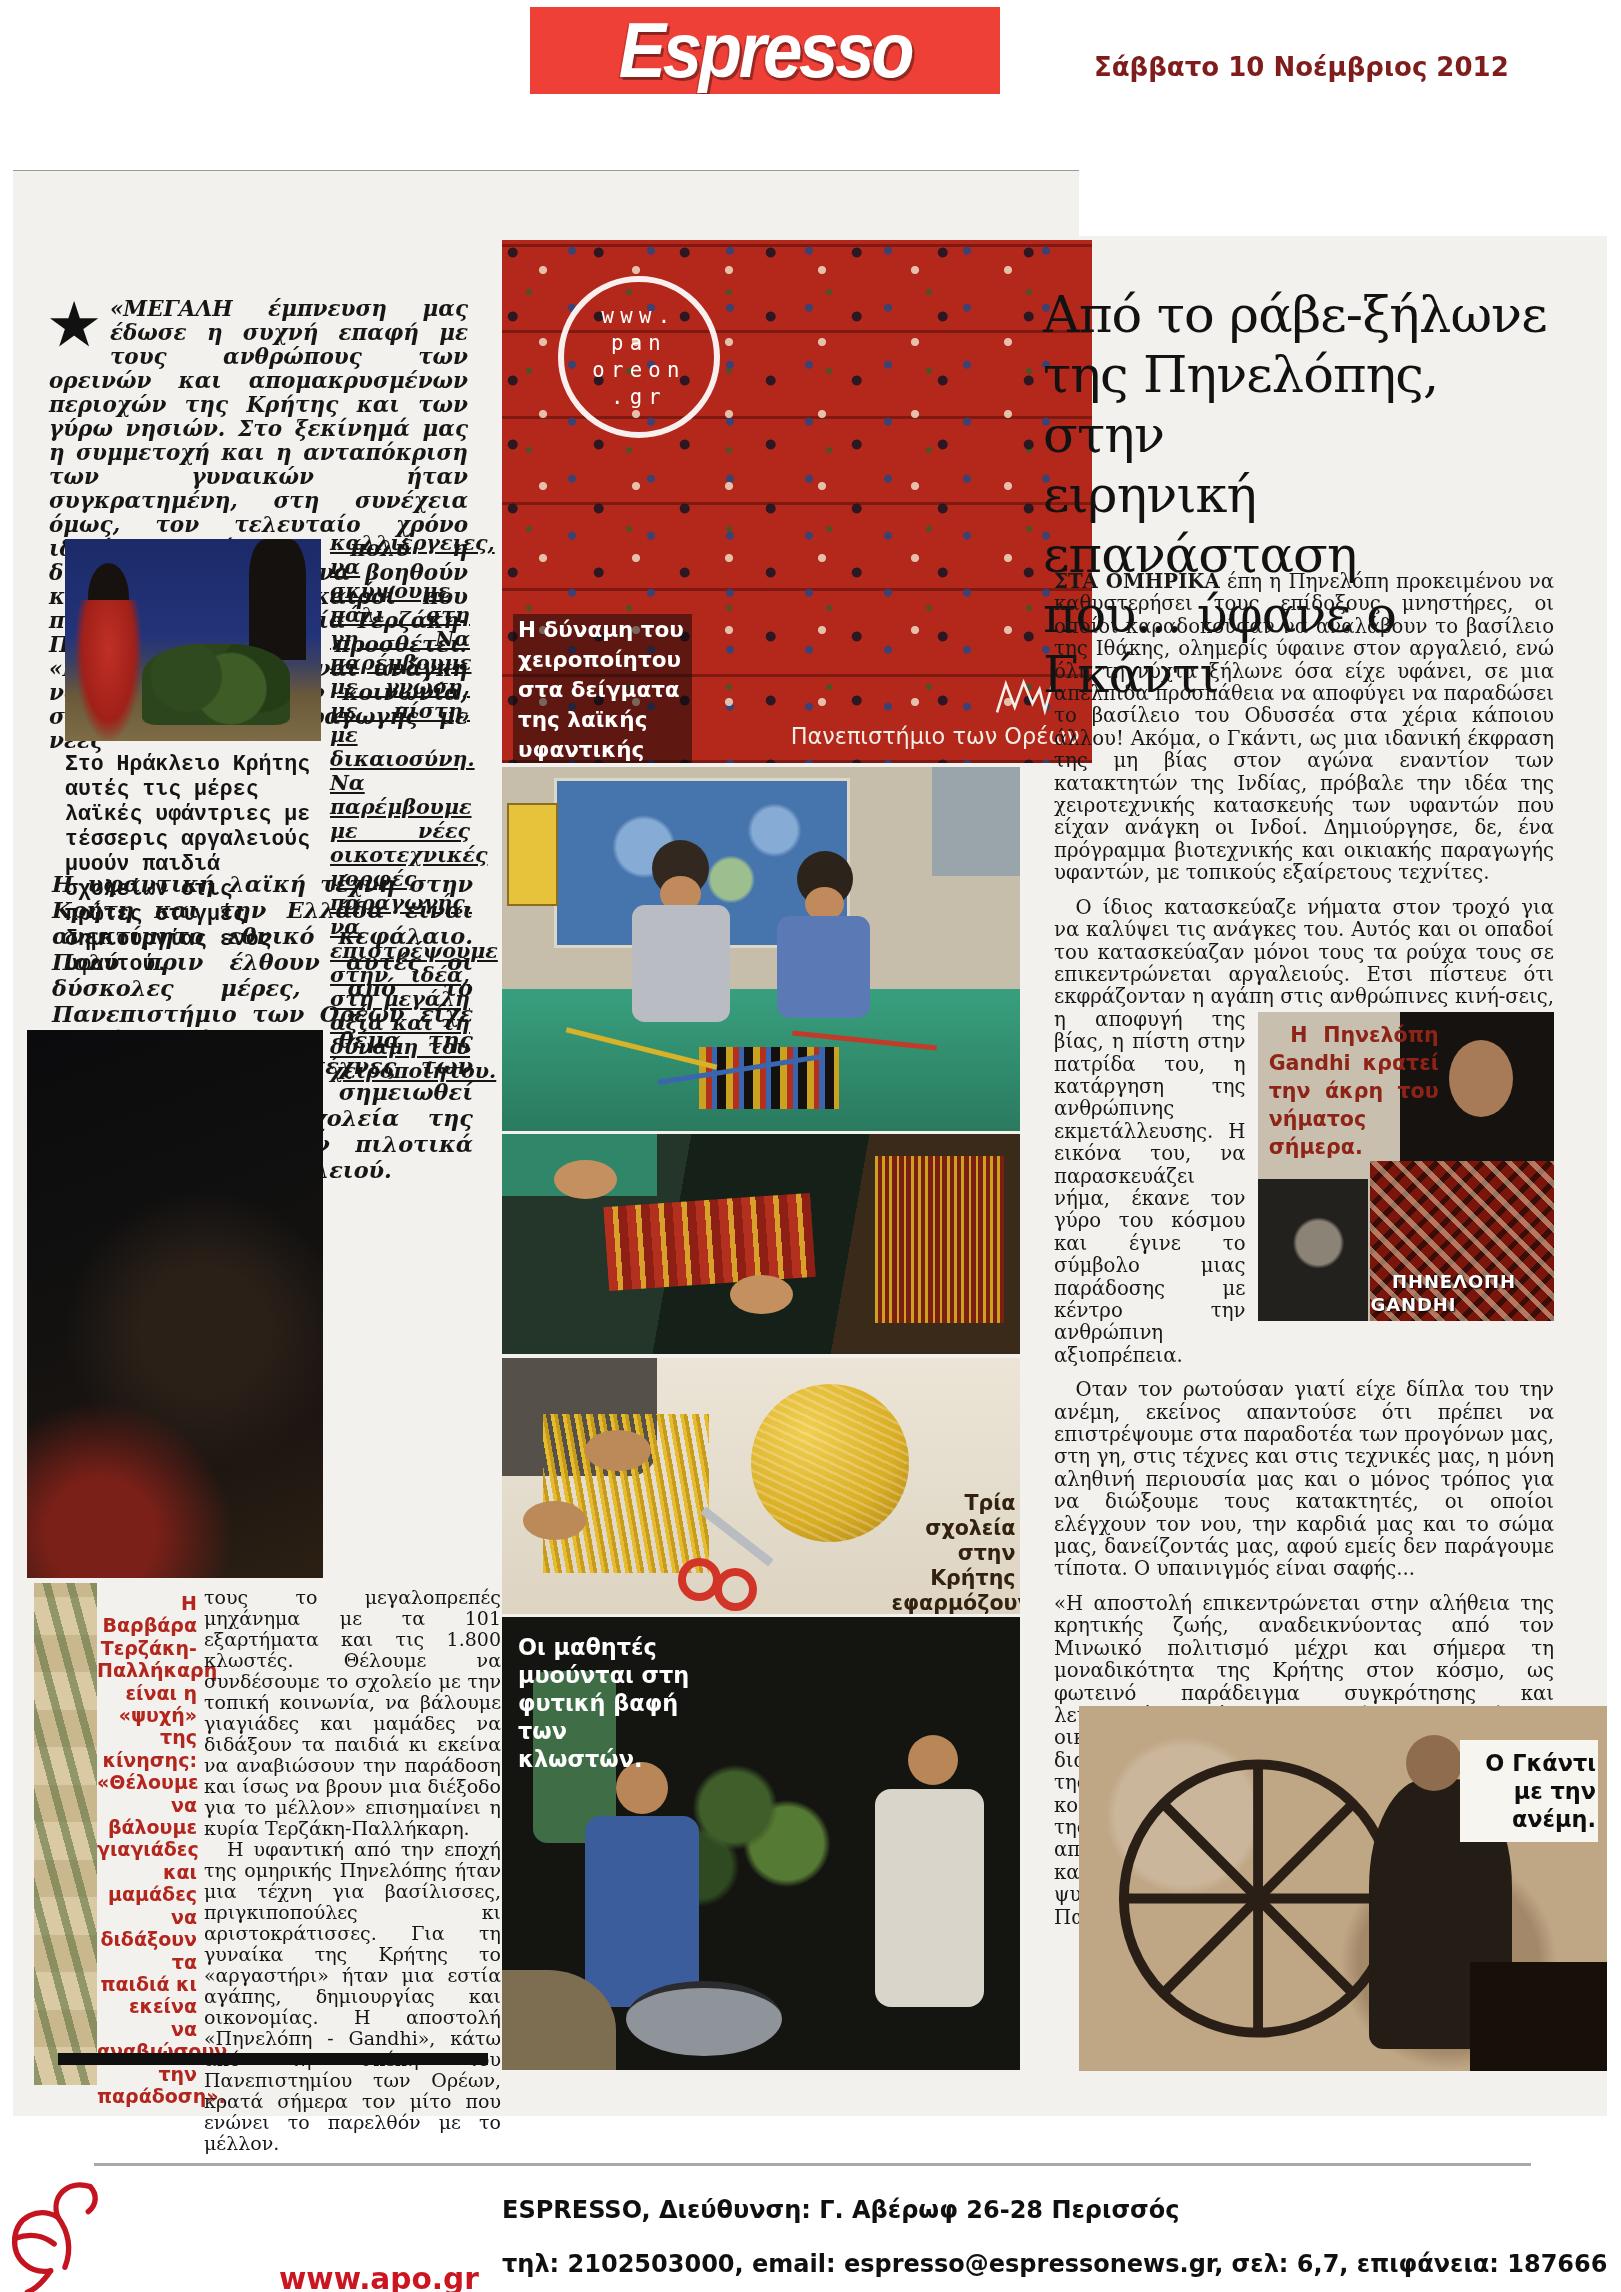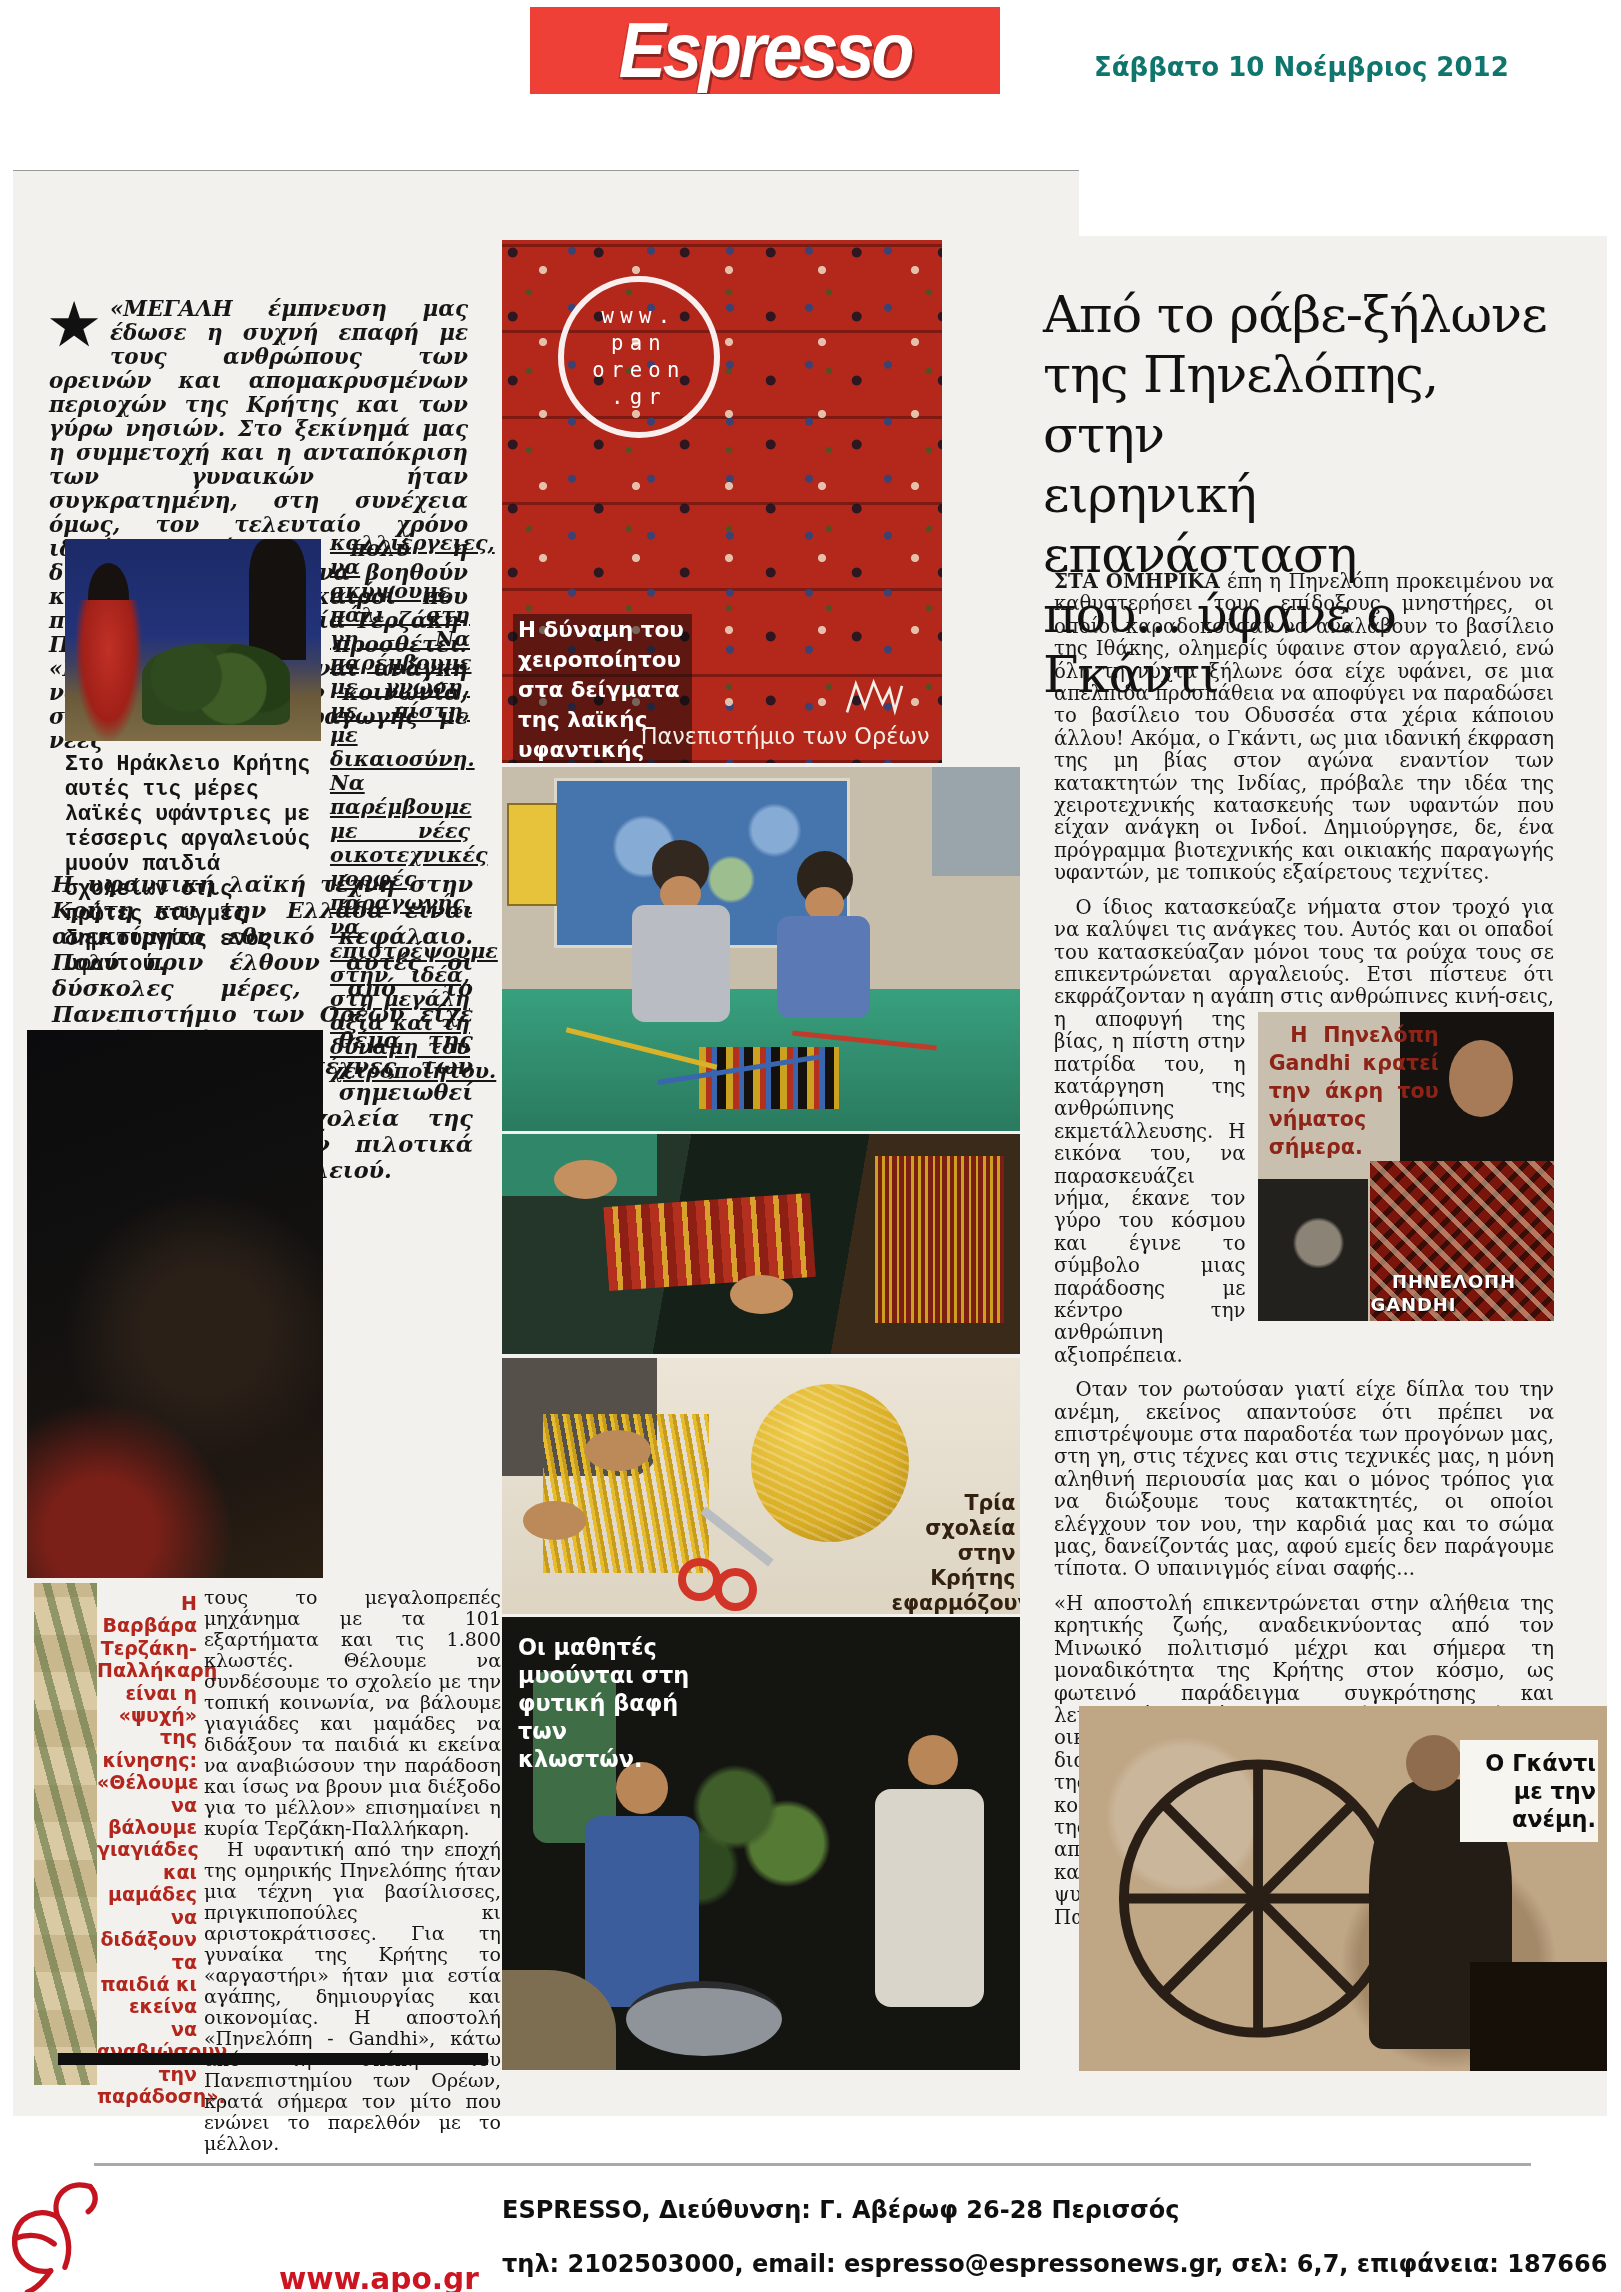--- a/index.html
+++ b/index.html
@@ -5,21 +5,21 @@
   html,body{margin:0;padding:0;background:#fff;}
   #page{position:relative;width:1621px;height:2293px;background:#fff;overflow:hidden;
         font-family:"DejaVu Serif",serif;color:#161616;}
   .abs{position:absolute;}
   
   #logo-box{left:530px;top:7.2px;width:470px;height:87px;background:#ee4036;
             display:flex;align-items:center;justify-content:center;overflow:hidden;}
   #logo-box .logo-txt{font-family:"Liberation Sans",sans-serif;font-weight:bold;font-style:italic;
             font-size:77px;color:#fff;letter-spacing:-3.6px;transform:scaleX(.92);
             text-shadow:2.7px 2.7px 0 rgba(80,20,20,.55),-1.8px 1.8px 0 rgba(80,20,20,.25);}
-  #date{left:1094px;top:52px;font-family:"DejaVu Sans",sans-serif;font-weight:bold;font-size:26px;color:#0f766e;}
+  #date{left:1094px;top:52px;font-family:"DejaVu Sans",sans-serif;font-weight:bold;font-size:26px;color:#7f1d1d;}
   
   #scan{left:13.4px;top:170px;width:1594px;height:1945px;background:#f2f1ed;border-top:1.8px solid #9a9a9a;}
   #notch{left:1079px;top:170px;width:528px;height:66px;background:#fff;}
   
   .serif-bi{font-weight:bold;font-style:italic;}
   #intro{left:49px;top:297px;width:419px;font-size:21.5px;line-height:24px;text-align:justify;}
   #intro .star{float:left;font-style:normal;font-size:56px;line-height:50px;margin:1.8px 10.7px 0 0;color:#111;}
   #intro-side{left:330px;top:531px;width:140px;font-size:20.6px;line-height:24px;text-align:justify;text-decoration:underline;}
   #cap-weavers{left:65px;top:752px;width:258px;font-family:Liberation Mono, monospace;font-weight:bold;
                font-size:21.5px;line-height:25px;color:#141414;}
@@ -40,21 +40,21 @@
   #ph-weavers .greens{left:30%;top:52%;width:58%;height:40%;border-radius:40% 40% 10% 10%;
       background:radial-gradient(circle at 30% 40%,#2f4a1e 0 30%,rgba(0,0,0,0) 32%),radial-gradient(circle at 60% 55%,#3d5c26 0 35%,rgba(0,0,0,0) 37%),radial-gradient(circle at 80% 35%,#243d16 0 30%,rgba(0,0,0,0) 32%),#2c451c;}
   #ph-weavers .woman{right:6%;top:0;width:22%;height:60%;background:#14110e;border-radius:30% 30% 0 0;}
   #ph-dark{left:27px;top:1030px;width:296px;height:548px;
       background:radial-gradient(circle at 25% 92%,#7a2018 0 10%,rgba(0,0,0,0) 24%),
                  radial-gradient(circle at 60% 55%,#2b2018 0 18%,rgba(0,0,0,0) 40%),
                  linear-gradient(160deg,#0b0b0d 0%,#121110 45%,#1c1511 75%,#2c2014 100%);}
   #strip-tap{left:34px;top:1583px;width:63px;height:502px;
       background:repeating-linear-gradient(75deg,rgba(86,108,58,.55) 0 8px,rgba(0,0,0,0) 8px 23px),
                  repeating-linear-gradient(0deg,#d9caa3 0 38px,#c9b88e 38px 75px);}
-  #ph-tap{left:502px;top:240px;width:440px;height:523px;background-color:#b3281b;
+  #ph-tap{left:502px;top:240px;width:590px;height:523px;background-color:#b3281b;
       background-image:
         radial-gradient(circle 5.4px at 10.7px 12.5px,rgba(20,20,35,.85) 0 4.5px,rgba(0,0,0,0) 5.4px),
         radial-gradient(circle 4.5px at 41px 30px,rgba(242,230,206,.8) 0 3.6px,rgba(0,0,0,0) 4.5px),
         radial-gradient(circle 4.5px at 70px 10.7px,rgba(40,70,130,.85) 0 3.6px,rgba(0,0,0,0) 4.5px),
         radial-gradient(circle 3.6px at 27px 52px,rgba(60,90,40,.8) 0 2.7px,rgba(0,0,0,0) 3.6px),
         repeating-linear-gradient(0deg,rgba(60,8,4,.45) 0 2.7px,rgba(0,0,0,0) 2.7px 86px);
       background-size:86px 64px,93px 72px,79px 57px,100px 79px,auto;}
   #stamp{left:56px;top:36px;width:150px;height:150px;border:6.3px solid rgba(255,255,255,.93);border-radius:50%;
       display:flex;align-items:center;justify-content:center;text-align:center;}
   #stamp span{color:#fff;font-family:"DejaVu Sans Mono",monospace;font-size:20.6px;line-height:27px;

